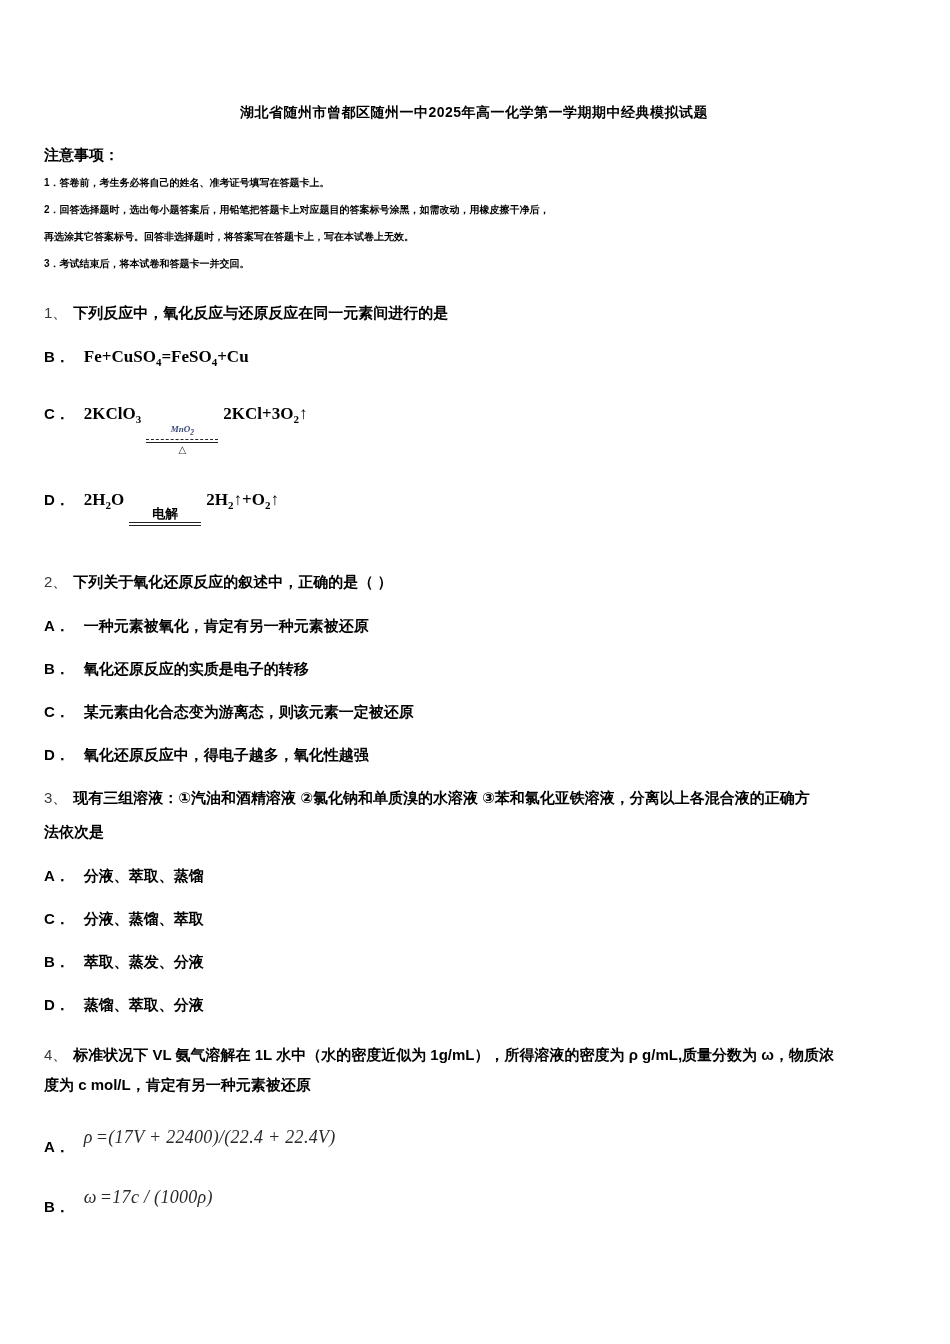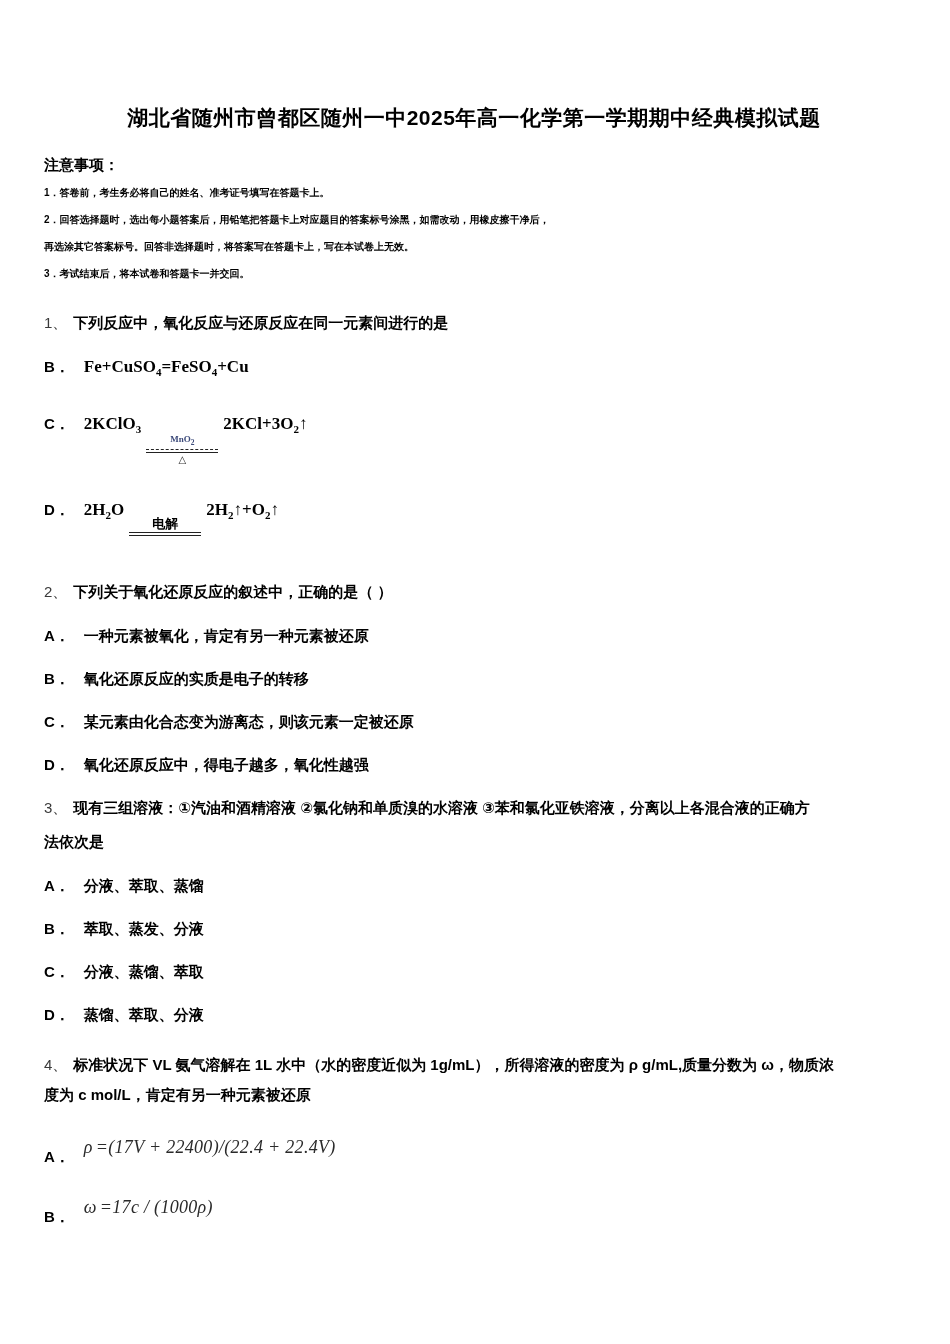--- a/index.html
+++ b/index.html
@@ -4,21 +4,21 @@
 <style>
   html,body{margin:0;padding:0;background:#ffffff;}
   body{
     width:950px;height:1344px;overflow:hidden;
     font-family:"Liberation Sans","DejaVu Sans",sans-serif;
     color:#000;
   }
   .page{padding:104px 40px 0 38px;box-sizing:border-box;}
 
   .title{
-    text-align:center;font-size:21px;font-weight:bold;
+    text-align:center;font-size:14px;font-weight:bold;
     margin:0 0 24px 0;letter-spacing:.5px;
   }
 
   .notice-heading{font-size:15px;font-weight:bold;margin:14px 0 4px 6px;}
   .note-line{font-size:10px;font-weight:bold;line-height:27px;margin-left:6px;}
 
   .section-heading{font-size:15px;font-weight:bold;margin:40px 0 0 6px;}
 
   .stem{font-size:15px;margin:24px 0 0 6px;line-height:24px;}
   .stem-cont{font-size:15px;font-weight:bold;margin:10px 0 0 6px;line-height:24px;}
@@ -31,21 +31,21 @@
   
   .eq{font-family:"Liberation Serif","DejaVu Serif",serif;font-weight:bold;font-size:17px;}
   .eq sub{font-size:11px;}
 
   
   .rxn-cond{
     display:inline-flex;flex-direction:column;align-items:center;
     margin:0 5px;vertical-align:-13px;min-width:70px;
   }
   .cond-top{font-size:9px;line-height:10px;font-family:"Liberation Serif","DejaVu Serif",serif;}
-  .cond-top.navy{color:#3c4a7a;}
+  .cond-top.navy{color:#3c4a7a;font-style:italic;}
   .cond-top.cjk{font-size:13px;line-height:15px;font-weight:bold;color:#000;
     font-family:"Liberation Sans","DejaVu Sans",sans-serif;}
   .cond-line{width:72px;height:2px;border-top:1px dashed #222;border-bottom:1px solid #222;margin:1px 0;}
   .cond-line.solid{border-top:1px solid #222;}
   .cond-bottom{font-size:10px;line-height:11px;color:#333;}
   .cond-spacer{height:11px;}
 
   
   .fopt{display:flex;align-items:flex-end;margin:30px 0 0 6px;}
   .flabel{font-size:15px;font-weight:bold;margin-right:14px;}
@@ -115,24 +115,24 @@
 
   <div>
     <div class="stem" style="margin-top:20px;">
       <span class="qnum">3、</span><span class="qtext">现有三组溶液：①汽油和酒精溶液 ②氯化钠和单质溴的水溶液 ③苯和氯化亚铁溶液，分离以上各混合液的正确方</span>
     </div>
     <div class="stem-cont">法依次是</div>
     <div class="opt">
       <span class="opt-label">A．</span><span>分液、萃取、蒸馏</span>
     </div>
     <div class="opt">
-      <span class="opt-label">B．</span><span>萃取、蒸发、分液</span>
+      <span class="opt-label">C．</span><span>分液、蒸馏、萃取</span>
     </div>
     <div class="opt">
-      <span class="opt-label">C．</span><span>分液、蒸馏、萃取</span>
+      <span class="opt-label">B．</span><span>萃取、蒸发、分液</span>
     </div>
     <div class="opt">
       <span class="opt-label">D．</span><span>蒸馏、萃取、分液</span>
     </div>
   </div>
 
   <div>
     <div class="stem" style="margin-top:22px;line-height:33px;">
       <span class="qnum">4、</span><span class="qtext">标准状况下 VL 氨气溶解在 1L 水中（水的密度近似为 1g/mL），所得溶液的密度为 ρ g/mL,质量分数为 ω，物质浓</span>
     </div>

